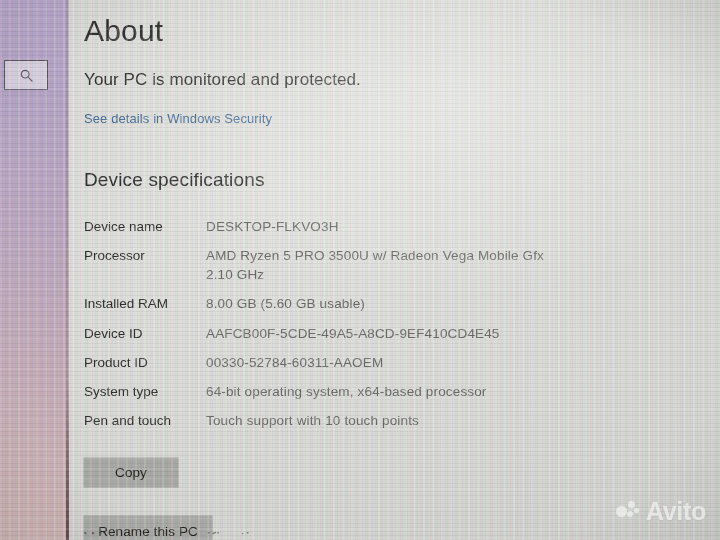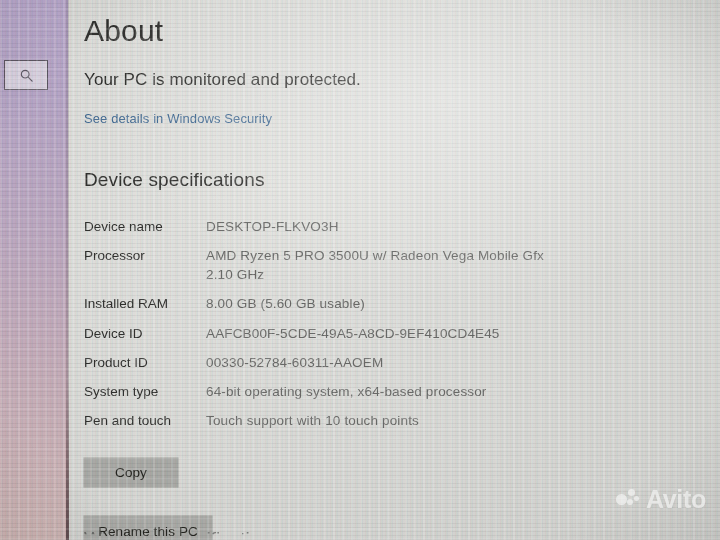--- a/index.html
+++ b/index.html
@@ -189,21 +189,21 @@
     font-size: 19px;
     color: #3a3a38;
     opacity: 0.55;
     white-space: nowrap;
     clip-path: inset(0 0 72% 0);
   }
 
   
   #watermark {
     position: absolute;
-    right: 14px; bottom: 26px;
+    right: 14px; bottom: 14px;
     display: flex;
     align-items: center;
     gap: 6px;
     opacity: 0.55;
   }
   #watermark .wm-text {
     font-size: 25px;
     font-weight: bold;
     color: #ffffff;
     letter-spacing: -0.3px;

